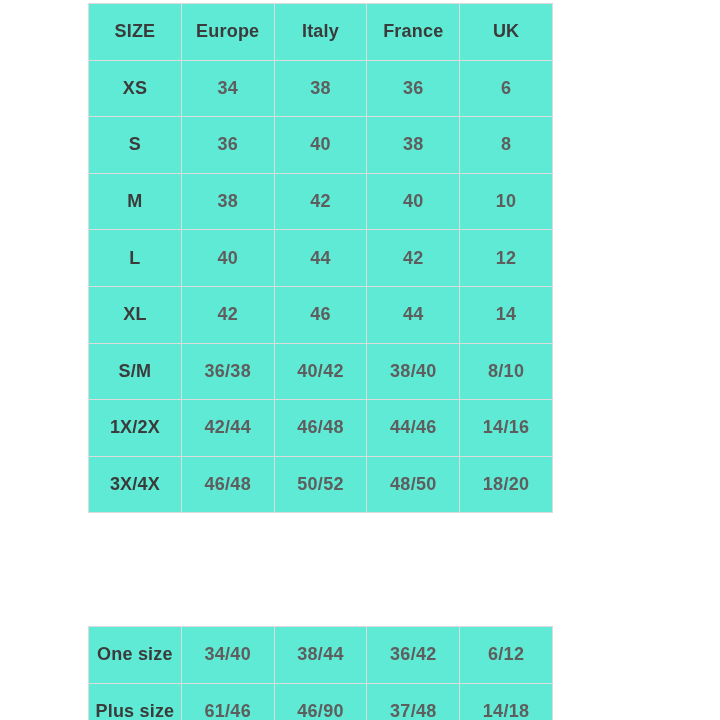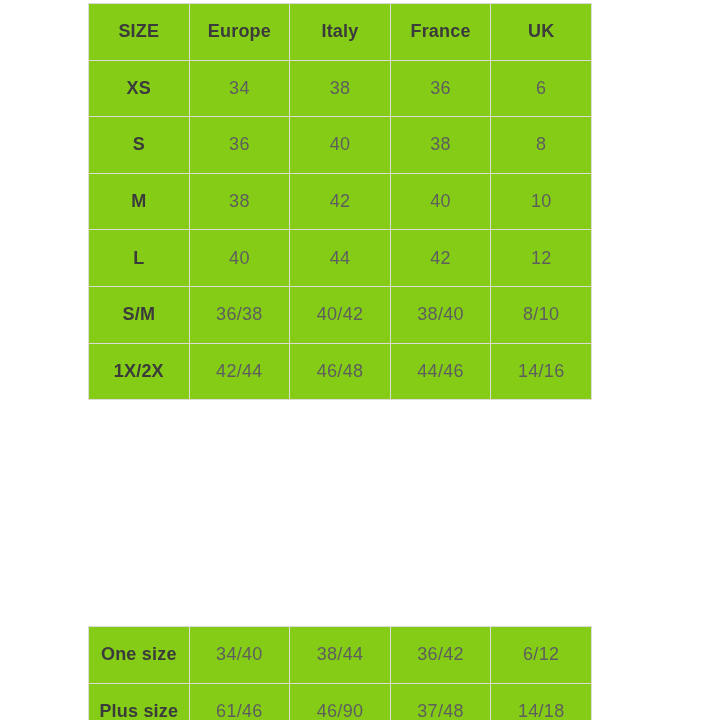--- a/index.html
+++ b/index.html
@@ -12,22 +12,22 @@
     background: #ffffff;
     font-family: "Liberation Sans", sans-serif;
     position: relative;
     overflow: hidden;
   }
   .chart-table {
     position: absolute;
     left: 88px;
     border-collapse: collapse;
     table-layout: fixed;
-    width: 504px;
-    background: #84cc16;
+    width: 465px;
+    background: #5eead4;
   }
   #main-table { top: 3px; }
   #extra-table { top: 626px; }
   .chart-table th,
   .chart-table td {
     border: 1px solid #dcdcdc;
     text-align: center;
     vertical-align: middle;
     height: 55.6px;
     padding: 0;
@@ -35,21 +35,21 @@
   }
   .head-cell, .label-cell {
     font-weight: bold;
     color: #3b3b3b;
     font-size: 18px;
     letter-spacing: 0.2px;
   }
   .value-cell {
     color: #5e5e5e;
     font-size: 18px;
-    font-weight: 400;
+    font-weight: 700;
     letter-spacing: 0.3px;
   }
 </style>
 </head>
 <body>
 
 <table class="chart-table" id="main-table">
   <colgroup>
     <col style="width:20%">
       <col style="width:20%">
@@ -89,32 +89,46 @@
         <td class="value-cell">10</td>
       </tr>
       <tr>
         <td class="label-cell">L</td>
         <td class="value-cell">40</td>
         <td class="value-cell">44</td>
         <td class="value-cell">42</td>
         <td class="value-cell">12</td>
       </tr>
       <tr>
+        <td class="label-cell">XL</td>
+        <td class="value-cell">42</td>
+        <td class="value-cell">46</td>
+        <td class="value-cell">44</td>
+        <td class="value-cell">14</td>
+      </tr>
+      <tr>
         <td class="label-cell">S/M</td>
         <td class="value-cell">36/38</td>
         <td class="value-cell">40/42</td>
         <td class="value-cell">38/40</td>
         <td class="value-cell">8/10</td>
       </tr>
       <tr>
         <td class="label-cell">1X/2X</td>
         <td class="value-cell">42/44</td>
         <td class="value-cell">46/48</td>
         <td class="value-cell">44/46</td>
         <td class="value-cell">14/16</td>
+      </tr>
+      <tr>
+        <td class="label-cell">3X/4X</td>
+        <td class="value-cell">46/48</td>
+        <td class="value-cell">50/52</td>
+        <td class="value-cell">48/50</td>
+        <td class="value-cell">18/20</td>
       </tr>
     </tbody>
 </table>
 
 <table class="chart-table" id="extra-table">
   <colgroup>
     <col style="width:20%">
       <col style="width:20%">
       <col style="width:20%">
       <col style="width:20%">

